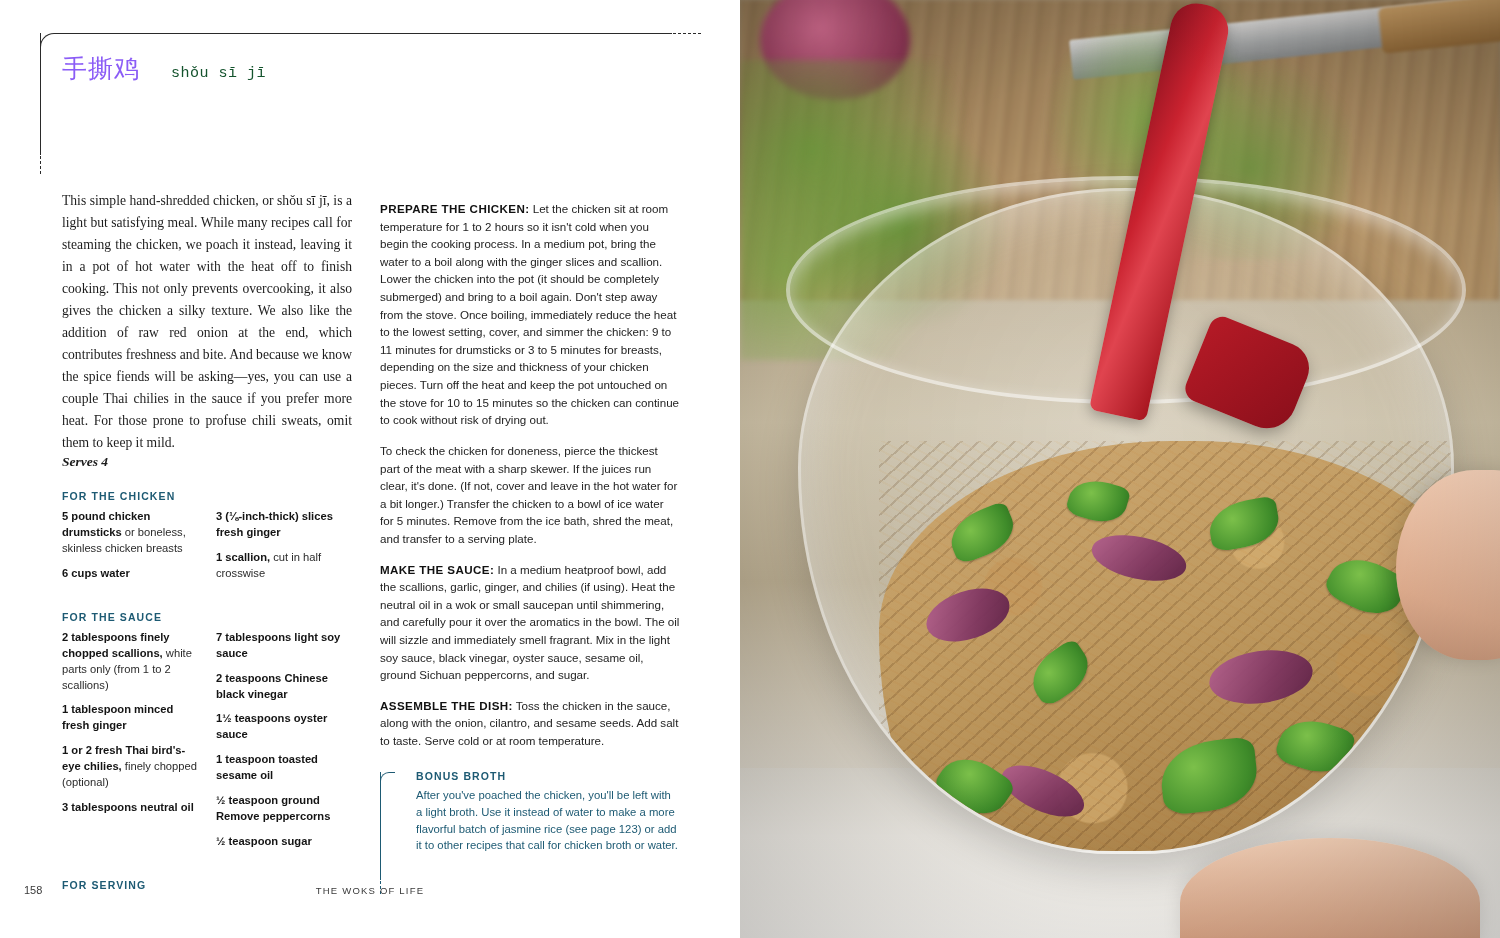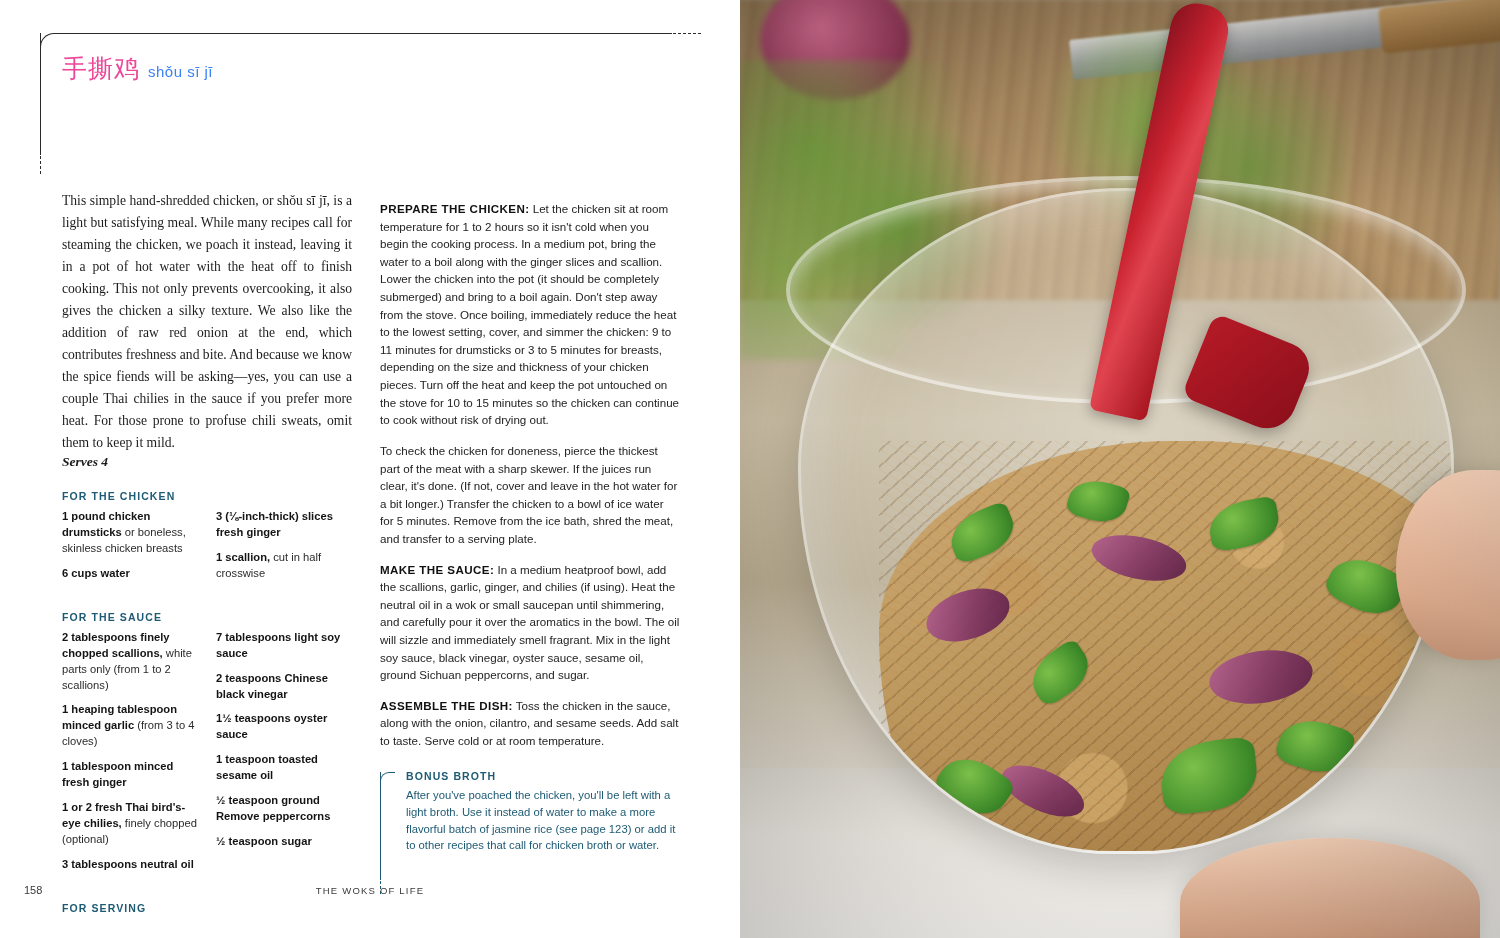--- a/index.html
+++ b/index.html
@@ -78,28 +78,29 @@
     width: 620px;
   }
   .hanzi-line {
     display: flex;
     align-items: baseline;
     gap: 8px;
   }
   .hanzi {
     font-family: "DejaVu Sans", sans-serif;
     font-size: 25px;
-    color: #ec4899;
+    color: #8b5cf6;
     letter-spacing: 1px;
   }
   .pinyin {
-    font-family: Liberation Sans, sans-serif;
+    font-family: Liberation Mono, monospace;
     font-size: 15px;
-    color: #3b82f6;
+    color: #14532d;
     letter-spacing: 0.5px;
+    margin-left: 23px;
   }
   .recipe-title {
     margin-top: 10px;
     font-family: "Liberation Serif", serif;
     font-weight: bold;
     font-size: 45px;
     line-height: 1.05;
     color: #111111;
     letter-spacing: -0.5px;
   }
@@ -164,21 +165,21 @@
     margin-bottom: 13px;
   }
   .method b {
     font-weight: bold;
     letter-spacing: 0.4px;
     color: #111;
   }
   .bonus {
     position: relative;
     margin-top: 20px;
-    padding-left: 26px;
+    padding-left: 36px;
   }
   .bonus-rule {
     position: absolute;
     left: 0;
     top: 2px;
     width: 1px;
     height: 108px;
     background: #1d5a73;
   }
   .bonus-corner {
@@ -411,36 +412,35 @@
     </div>
 
     <div class="col-left">
       <div class="intro">This simple hand-shredded chicken, or shǒu sī jī, is a light but satisfying meal. While many recipes call for steaming the chicken, we poach it instead, leaving it in a pot of hot water with the heat off to finish cooking. This not only prevents overcooking, it also gives the chicken a silky texture. We also like the addition of raw red onion at the end, which contributes freshness and bite. And because we know the spice fiends will be asking—yes, you can use a couple Thai chilies in the sauce if you prefer more heat. For those prone to profuse chili sweats, omit them to keep it mild.</div>
       <div class="serves">Serves 4</div>
 
       <div class="ing-section">
         <div class="ing-head">FOR THE CHICKEN</div>
         <div class="ing-grid">
           <div class="ing-col">
-            <div class="ing"><b>1 pound chicken drumsticks</b><span> or boneless, skinless chicken breasts</span></div>
+            <div class="ing"><b>5 pound chicken drumsticks</b><span> or boneless, skinless chicken breasts</span></div>
             <div class="ing"><b>6 cups water</b><span></span></div>
           </div>
           <div class="ing-col">
             <div class="ing"><b>3 (⅛-inch-thick) slices fresh ginger</b><span></span></div>
             <div class="ing"><b>1 scallion,</b><span> cut in half crosswise</span></div>
           </div>
         </div>
       </div>
 
       <div class="ing-section">
         <div class="ing-head">FOR THE SAUCE</div>
         <div class="ing-grid">
           <div class="ing-col">
             <div class="ing"><b>2 tablespoons finely chopped scallions,</b><span> white parts only (from 1 to 2 scallions)</span></div>
-            <div class="ing"><b>1 heaping tablespoon minced garlic</b><span> (from 3 to 4 cloves)</span></div>
             <div class="ing"><b>1 tablespoon minced fresh ginger</b><span></span></div>
             <div class="ing"><b>1 or 2 fresh Thai bird's-eye chilies,</b><span> finely chopped (optional)</span></div>
             <div class="ing"><b>3 tablespoons neutral oil</b><span></span></div>
           </div>
           <div class="ing-col">
             <div class="ing"><b>7 tablespoons light soy sauce</b><span></span></div>
             <div class="ing"><b>2 teaspoons Chinese black vinegar</b><span></span></div>
             <div class="ing"><b>1½ teaspoons oyster sauce</b><span></span></div>
             <div class="ing"><b>1 teaspoon toasted sesame oil</b><span></span></div>
             <div class="ing"><b>½ teaspoon ground Remove peppercorns</b><span></span></div>

